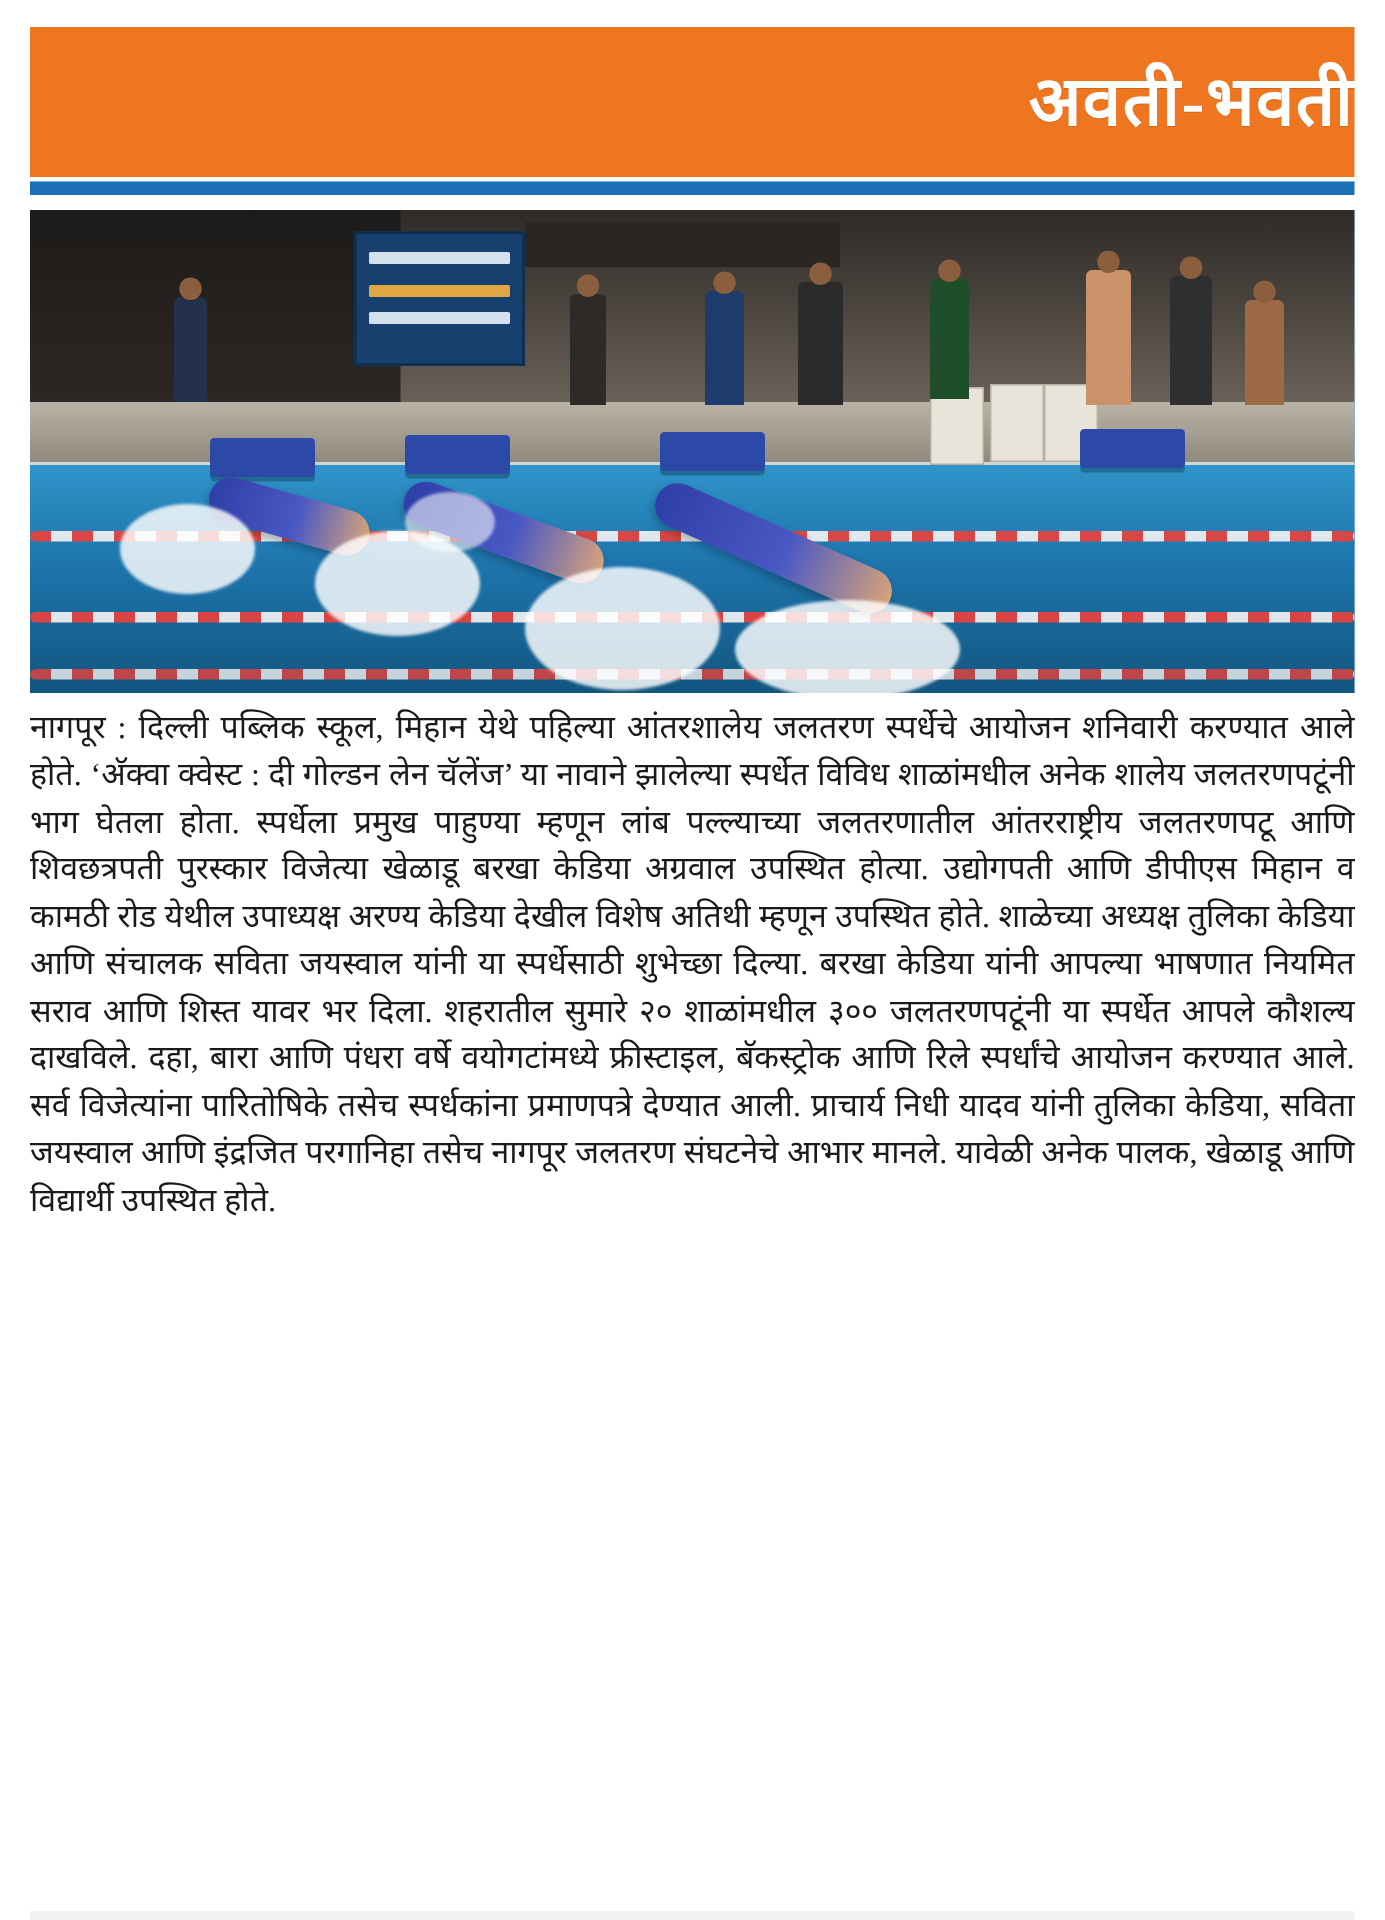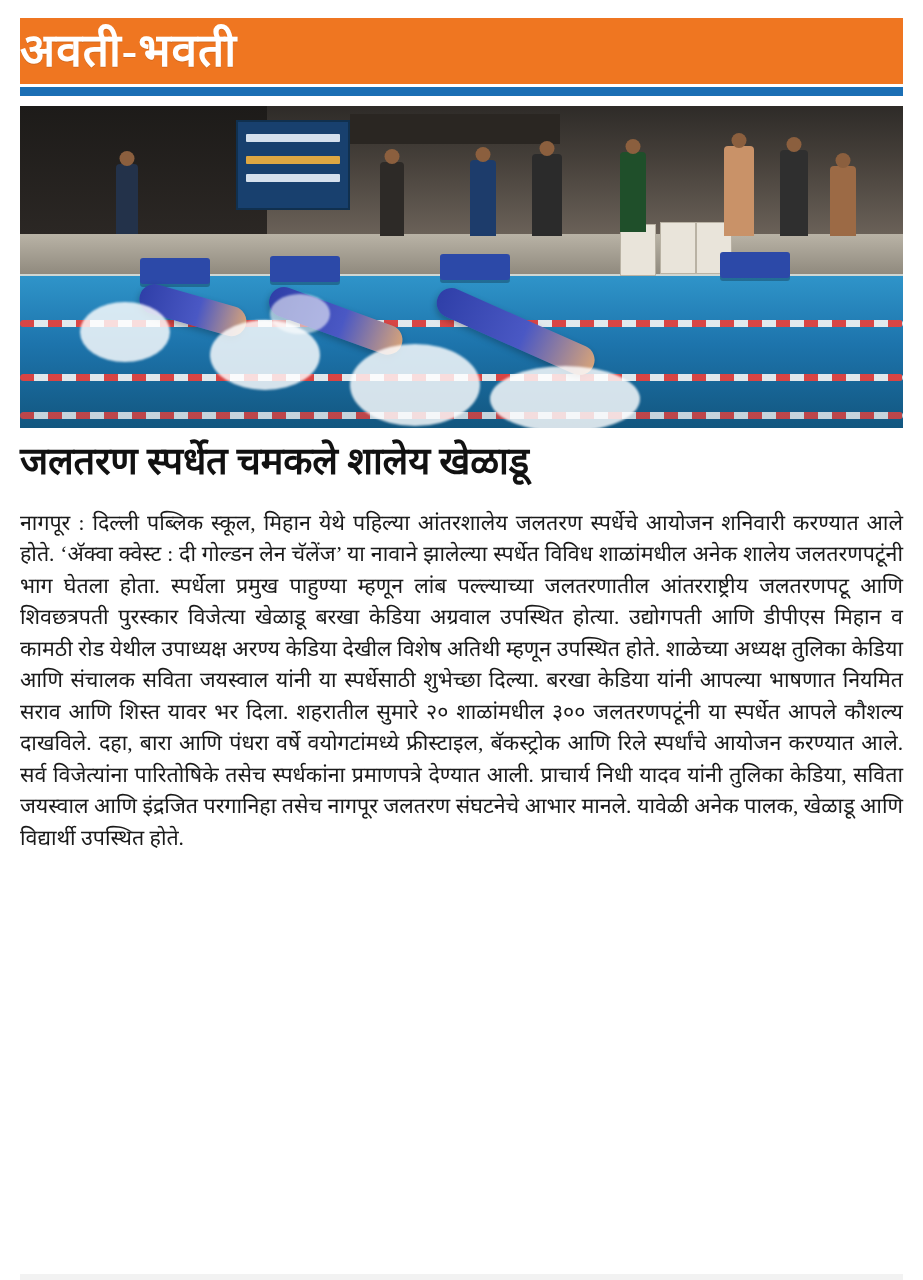--- a/index.html
+++ b/index.html
@@ -18,25 +18,25 @@
     width: 923px;
     height: 1280px;
     background: #ffffff;
     box-sizing: border-box;
     padding: 18px 20px 0 20px;
   }
 
   
   .masthead {
     position: relative;
-    height: 66px;
+    height: 100px;
     background: #ef7621;
     display: flex;
     align-items: center;
-    justify-content: flex-start;
+    justify-content: flex-end;
   }
   .masthead-title {
     color: #ffffff;
     font-family: "Liberation Serif", serif;
     font-size: 46px;
     font-weight: bold;
     letter-spacing: 1px;
     line-height: 1;
     text-shadow: 0 1px 0 rgba(0,0,0,0.12);
   }
@@ -258,20 +258,19 @@
       <div class="ph-swim s3"></div>
 
       <div class="ph-splash f1"></div>
       <div class="ph-splash f5"></div>
       <div class="ph-splash f2"></div>
       <div class="ph-splash f3"></div>
       <div class="ph-splash f4"></div>
     </div>
   </div>
 
-  <h1 class="headline">जलतरण स्पर्धेत चमकले शालेय खेळाडू</h1>
 
   <div class="body-text">
     <span class="dateline">नागपूर :</span><span> दिल्ली पब्लिक स्कूल, मिहान येथे पहिल्या आंतरशालेय जलतरण स्पर्धेचे आयोजन शनिवारी करण्यात आले होते. ‘अ‍ॅक्वा क्वेस्ट : दी गोल्डन लेन चॅलेंज’ या नावाने झालेल्या स्पर्धेत विविध शाळांमधील अनेक शालेय जलतरणपटूंनी भाग घेतला होता. स्पर्धेला प्रमुख पाहुण्या म्हणून लांब पल्ल्याच्या जलतरणातील आंतरराष्ट्रीय जलतरणपटू आणि शिवछत्रपती पुरस्कार विजेत्या खेळाडू बरखा केडिया अग्रवाल उपस्थित होत्या. उद्योगपती आणि डीपीएस मिहान व कामठी रोड येथील उपाध्यक्ष अरण्य केडिया देखील विशेष अतिथी म्हणून उपस्थित होते. शाळेच्या अध्यक्ष तुलिका केडिया आणि संचालक सविता जयस्वाल यांनी या स्पर्धेसाठी शुभेच्छा दिल्या. बरखा केडिया यांनी आपल्या भाषणात नियमित सराव आणि शिस्त यावर भर दिला. शहरातील सुमारे २० शाळांमधील ३०० जलतरणपटूंनी या स्पर्धेत आपले कौशल्य दाखविले. दहा, बारा आणि पंधरा वर्षे वयोगटांमध्ये फ्रीस्टाइल, बॅकस्ट्रोक आणि रिले स्पर्धांचे आयोजन करण्यात आले. सर्व विजेत्यांना पारितोषिके तसेच स्पर्धकांना प्रमाणपत्रे देण्यात आली. प्राचार्य निधी यादव यांनी तुलिका केडिया, सविता जयस्वाल आणि इंद्रजित परगानिहा तसेच नागपूर जलतरण संघटनेचे आभार मानले. यावेळी अनेक पालक, खेळाडू आणि विद्यार्थी उपस्थित होते.</span>
   </div>
 
   <div class="bottom-strip"></div>
 </div>
 
 </body></html>

